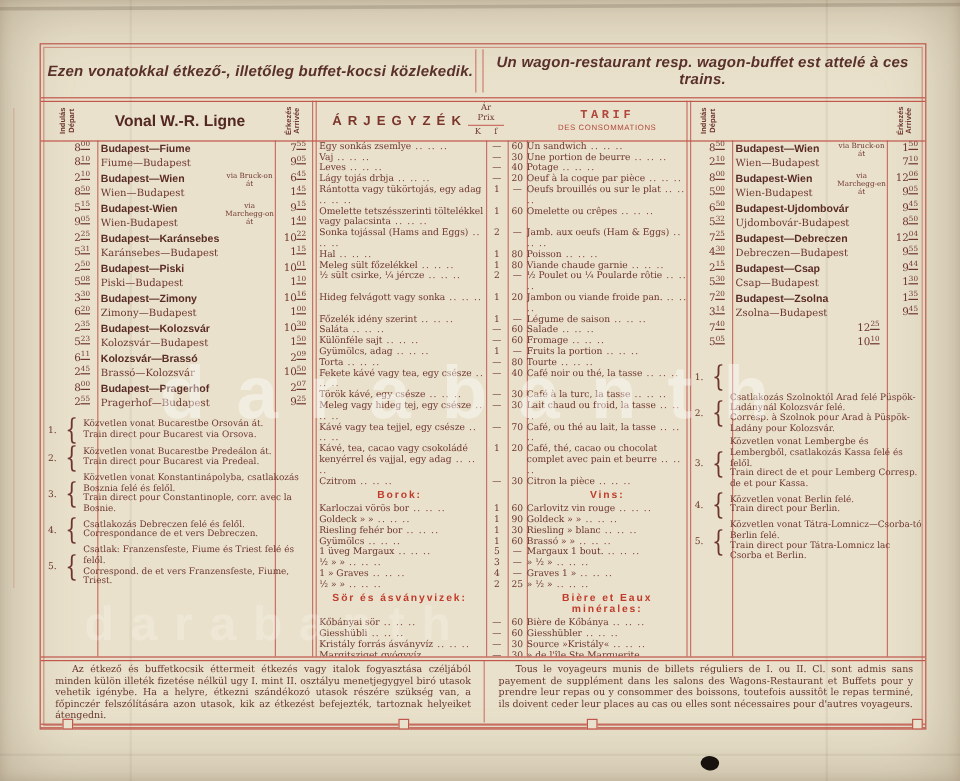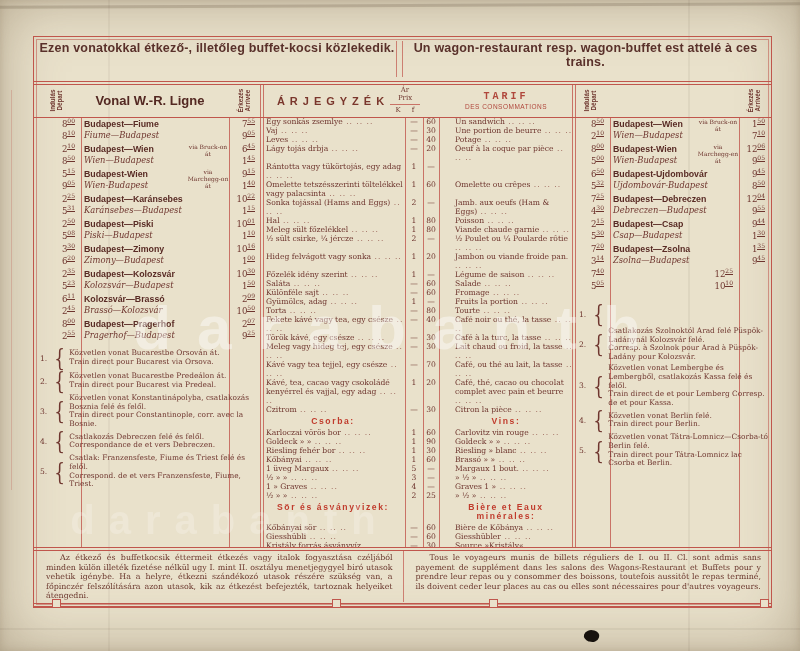--- a/index.html
+++ b/index.html
@@ -24,21 +24,21 @@
   .frame:before{content:"";position:absolute;inset:2px;border:1px solid rgba(192,86,76,.55);pointer-events:none;}
 
   .rule-h{position:absolute;left:0;width:100%;height:0;border-top:1px solid #c0564c;}
   .rule-h.dbl{border-bottom:1px solid #c0564c;height:2px;}
   .rule-v{position:absolute;top:47px;bottom:60px;width:0;border-left:1px solid rgba(192,86,76,.8);}
   .rule-v.dbl{border-right:1px solid rgba(192,86,76,.8);width:2px;}
   .rule-v.short{top:80px;}
 
   
   .titles{position:absolute;left:0;top:0;width:100%;height:44px;}
-  .title-box{position:absolute;top:4px;height:36px;display:flex;justify-content:center;}
+  .title-box{position:absolute;top:4px;height:36px;display:flex;align-items:center;justify-content:center;font-style:italic;}
   .title-box.hu{left:4px;width:358px;border-right:1px solid rgba(192,86,76,.7);}
   .title-box.fr{left:368px;width:365px;border-left:1px solid rgba(192,86,76,.7);}
   .title-text{font-family:"Liberation Sans", sans-serif;font-weight:bold;font-size:12.5px;
     color:#59302a;letter-spacing:.2px;text-align:center;}
 
   
   .headrow{position:absolute;left:0;top:47px;width:100%;height:33px;}
   .hcell{position:absolute;top:0;height:33px;display:flex;align-items:center;justify-content:center;flex-direction:column;}
   .rot{transform:rotate(-90deg);font-family:"Liberation Sans", sans-serif;font-weight:bold;
     font-size:6.3px;line-height:6.6px;color:#6e352e;text-align:center;white-space:nowrap;}
@@ -58,38 +58,38 @@
   .panel.left .pair{grid-template-columns:46px 149px 32px;}
   .panel.right .pair{grid-template-columns:36px 130px 32px;}
   .tcol{display:flex;flex-direction:column;justify-content:center;font-size:8.6px;color:#6e352e;}
   .tcol.dep{align-items:flex-end;padding-right:5px;}
   .tcol.arr{align-items:flex-end;padding-right:6px;}
   .time{white-space:nowrap;line-height:11px;}
   .time sup{font-size:6px;border-bottom:1px solid currentColor;line-height:6px;}
   .names{position:relative;display:flex;flex-direction:column;justify-content:center;padding-left:4px;}
   .rname{line-height:11px;white-space:nowrap;}
   .rname.out{font-family:"Liberation Sans", sans-serif;font-weight:bold;font-size:8.8px;color:#592b25;}
-  .rname.ret{font-family:"DejaVu Serif", serif;font-size:8.4px;color:#6e352e;font-style:italic;}
+  .rname.ret{font-family:"DejaVu Serif", serif;font-size:8.4px;color:#6e352e;}
   .via{position:absolute;right:0px;top:1px;width:42px;font-size:6px;line-height:6.8px;
     text-align:center;color:#6e352e;}
 
   
   .notes{margin-top:6px;}
   .note{position:relative;display:flex;align-items:center;margin:3px 2px 3px 6px;}
   .note .n{width:12px;font-size:7.6px;flex:none;}
   .note .brace{flex:none;font-size:24px;color:#6e352e;transform:scaleX(.7);line-height:20px;}
   .note .ntxt{flex:1;font-size:7.4px;line-height:8.6px;color:#6e352e;padding-left:2px;}
   .note .ntxt .fr{display:block;}
 
   
   .menu{position:absolute;left:227px;top:80px;width:312px;height:430px;overflow:hidden;
     font-size:7.6px;line-height:9px;}
   .mrow{display:grid;grid-template-columns:144px 18px 16px 134px;}
   .mi{padding-left:5px;overflow:hidden;}
-  .mi.fr-i{padding-left:16px;}
+  .mi.fr-i{padding-left:0;}
   .mi:after{content:" .. .. ..";color:#8a4a40;letter-spacing:1px;}
   .pk,.pf{text-align:center;}
   .sec-head{display:grid;grid-template-columns:144px 34px 134px;margin:3px 0 2px 0;}
   .sec-label{font-family:"Liberation Sans", sans-serif;font-weight:bold;color:#c03b2c;
     text-align:center;font-size:8.6px;letter-spacing:1.6px;}
 
   
   .footband{position:absolute;left:0;top:513px;width:100%;height:52px;display:flex;}
   .footband .fp{width:50%;box-sizing:border-box;padding:3px 10px 0 12px;
     font-size:7.9px;line-height:9.6px;text-align:justify;color:#6a372d;}
@@ -355,20 +355,21 @@
         <div class="mrow">
           <span class="mi hu-i">Lágy tojás drbja</span>
           <span class="pk">—</span>
           <span class="pf">20</span>
           <span class="mi fr-i">Oeuf à la coque par pièce</span>
         </div>
         <div class="mrow">
           <span class="mi hu-i">Rántotta vagy tükörtojás, egy adag</span>
           <span class="pk">1</span>
           <span class="pf">—</span>
+          <span class="mi fr-i">Oeufs brouillés ou sur le plat</span>
         </div>
         <div class="mrow">
           <span class="mi hu-i">Omelette tetszésszerinti töltelékkel vagy palacsinta</span>
           <span class="pk">1</span>
           <span class="pf">60</span>
           <span class="mi fr-i">Omelette ou crêpes</span>
         </div>
         <div class="mrow">
           <span class="mi hu-i">Sonka tojással (Hams and Eggs)</span>
           <span class="pk">2</span>
@@ -459,21 +460,21 @@
           <span class="pf">20</span>
           <span class="mi fr-i">Café, thé, cacao ou chocolat complet avec pain et beurre</span>
         </div>
         <div class="mrow">
           <span class="mi hu-i">Czitrom</span>
           <span class="pk">—</span>
           <span class="pf">30</span>
           <span class="mi fr-i">Citron la pièce</span>
         </div>
         <div class="sec-head">
-          <span class="sec-label">Csorba:</span>
+          <span class="sec-label">Borok:</span>
           <span></span>
           <span class="sec-label">Vins:</span>
         </div>
         <div class="mrow">
           <span class="mi hu-i">Karloczai vörös bor</span>
           <span class="pk">1</span>
           <span class="pf">60</span>
           <span class="mi fr-i">Carlovitz vin rouge</span>
         </div>
         <div class="mrow">
@@ -482,21 +483,21 @@
           <span class="pf">90</span>
           <span class="mi fr-i">Goldeck  »  »</span>
         </div>
         <div class="mrow">
           <span class="mi hu-i">Riesling fehér bor</span>
           <span class="pk">1</span>
           <span class="pf">30</span>
           <span class="mi fr-i">Riesling  »  blanc</span>
         </div>
         <div class="mrow">
-          <span class="mi hu-i">Kőbányai</span>
+          <span class="mi hu-i">Gyümölcs</span>
           <span class="pk">1</span>
           <span class="pf">60</span>
           <span class="mi fr-i">Brassó  »  »</span>
         </div>
         <div class="mrow">
           <span class="mi hu-i">1 üveg Margaux</span>
           <span class="pk">5</span>
           <span class="pf">—</span>
           <span class="mi fr-i">Margaux  1  bout.</span>
         </div>

